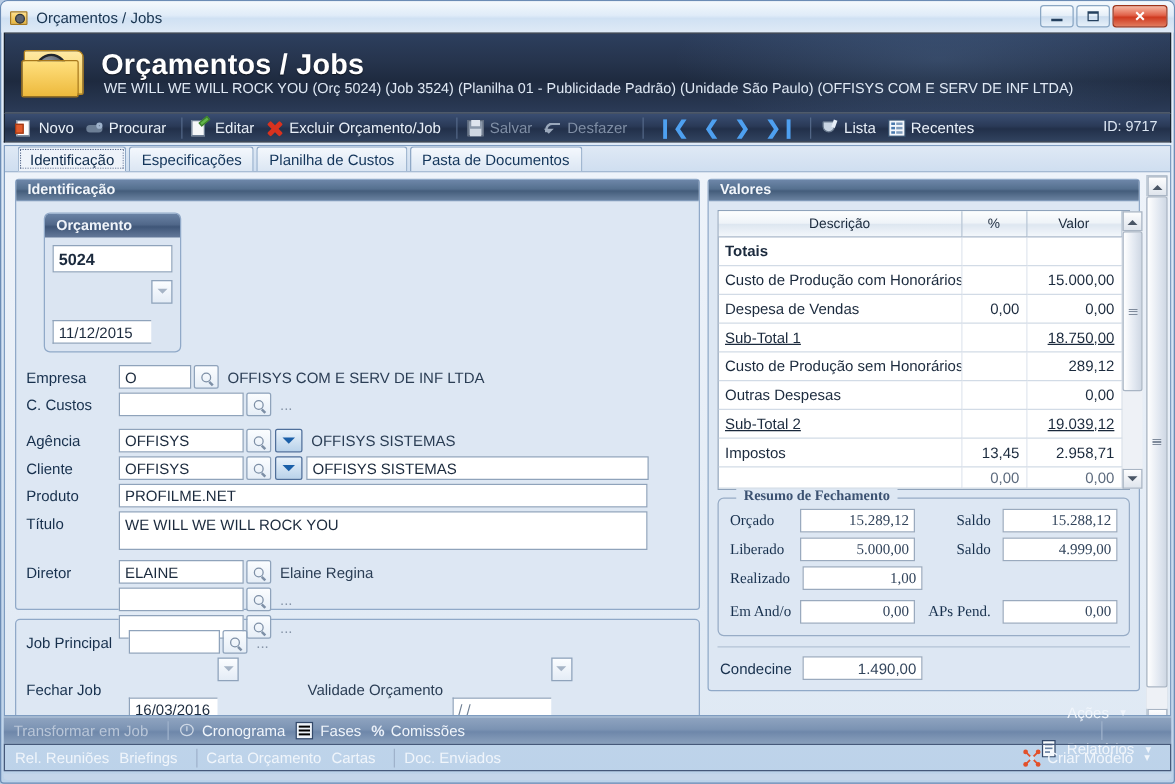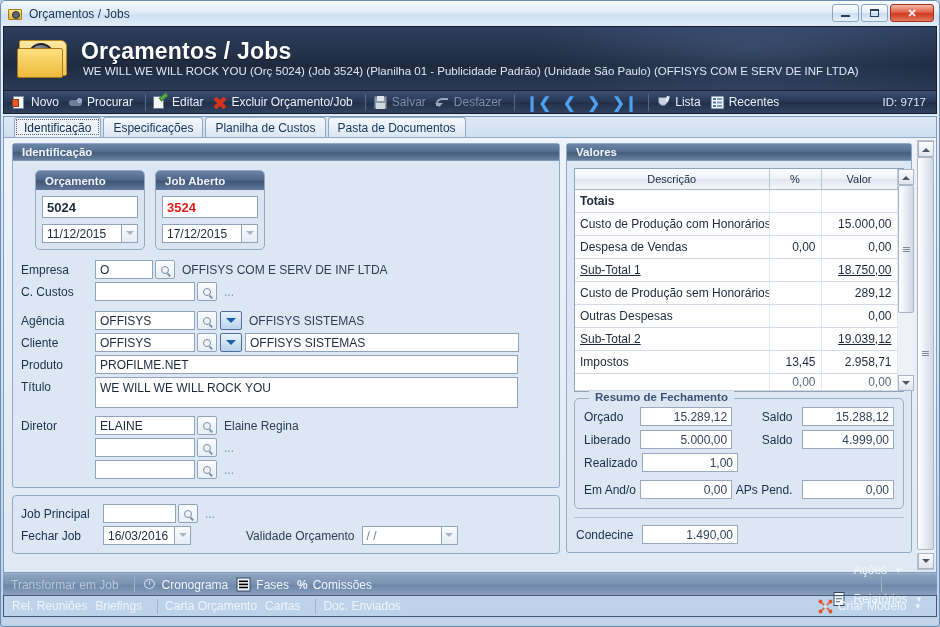--- a/index.html
+++ b/index.html
@@ -176,21 +176,21 @@
   }
   .pill-body { padding: 6px; }
 
   input.fld, .fld {
     height: 19px; border:1px solid #8fa3bb; background:#ffffff; font-family:"Liberation Sans",sans-serif;
     font-size:12px; color:#1b2a3d; padding: 0 4px; display:flex; align-items:center;
   }
   .fld.bignum { font-size: 13px; font-weight: bold; height:22px; }
   .fld.red { color:#e21b1b; }
   .combo { display:flex; }
-  .combo .fld { flex:1 1 auto; border-right:none; }
+  .combo .fld { flex:1 1 auto; border-right:none;margin-top:32px; }
   .combo .arrow {
     width:17px; height:19px; border:1px solid #8fa3bb; background: linear-gradient(180deg,#fbfdff,#e4ecf6);
     display:flex; align-items:center; justify-content:center;
   }
   .combo .arrow i { width:0;height:0;border:4px solid transparent;border-top-color:#a6b4c6; margin-top:3px; }
 
   .row { display:flex; align-items:center; margin-bottom: 3px; }
   .lbl { width: 74px; font-size:12px; color:#17304d; flex:0 0 auto; }
   .mag {
     width:20px; height:19px; border:1px solid #8fa3bb; border-radius:2px;
@@ -235,21 +235,21 @@
   .vs-btn i { width:0;height:0;border:4px solid transparent; }
   .vs-btn.up i { border-bottom-color:#4a5666; margin-bottom:3px; }
   .vs-btn.down i { border-top-color:#4a5666; margin-top:3px; }
   .vs-track { flex:1 1 auto; width:16px; background:#eef1f6; position:relative; }
   .vs-thumb { position:absolute; left:0; width:16px; background: linear-gradient(90deg,#ffffff,#e2e8f1 60%,#cfd8e4);
               border:1px solid #a9b5c4; border-radius:2px; display:flex; align-items:center; justify-content:center; }
   .vs-thumb .grip { width:7px; height:5px;
     background: repeating-linear-gradient(180deg,#7f8b9c 0 1px, transparent 1px 2px); }
 
   
-  .fs { border:1px solid #97acc6; border-radius:5px; margin-top:6px; padding: 8px 9px 9px 9px; position:relative; background:#dde7f3; }
+  .fs { border:1px solid #97acc6; border-radius:5px; margin-top:6px; padding: 8px 9px 9px 9px; position:relative; background:#dde7f3;font-family:Liberation Serif, serif; }
   .fs-legend {
     position:absolute; top:-8px; left:14px; padding: 0 6px; background:#dde7f3;
     font-size:11.5px; font-weight:bold; color:#3c5272;
   }
   .vrow { display:flex; align-items:center; margin-bottom:4px; }
   .vlbl { width:58px; font-size:12px; color:#17304d; }
   .vfld { width:96px; height:19px; border:1px solid #9aaabe; background:#fff; font-size:12px; color:#33455c;
           text-align:right; padding: 0 4px; display:flex; align-items:center; justify-content:flex-end; }
   .vlbl2 { width:72px; font-size:12px; color:#17304d; text-align:right; padding-right:9px; }
   .hr-line { height:1px; background:#b4c3d6; margin: 8px 0 7px 0; }
@@ -424,34 +424,20 @@
 
             <div style="display:flex; gap:10px; margin:3px 0 10px 14px;">
               <div class="pill">
                 <div class="pill-head">
                   <span>Orçamento</span>
                 </div>
                 <div class="pill-body">
                   <div class="fld bignum">5024</div>
                   <div class="combo" style="margin-top:6px;">
                     <div class="fld">11/12/2015</div>
-                    <div class="arrow">
-                        <i></i>
-                      </div>
-                  </div>
-                </div>
-              </div>
-              <div class="pill">
-                <div class="pill-head">
-                  <span>Job Aberto</span>
-                </div>
-                <div class="pill-body">
-                  <div class="fld bignum red">3524</div>
-                  <div class="combo" style="margin-top:6px;">
-                    <div class="fld">17/12/2015</div>
                     <div class="arrow">
                         <i></i>
                       </div>
                   </div>
                 </div>
               </div>
             </div>
 
             <div class="row">
               <span class="lbl">Empresa</span>

